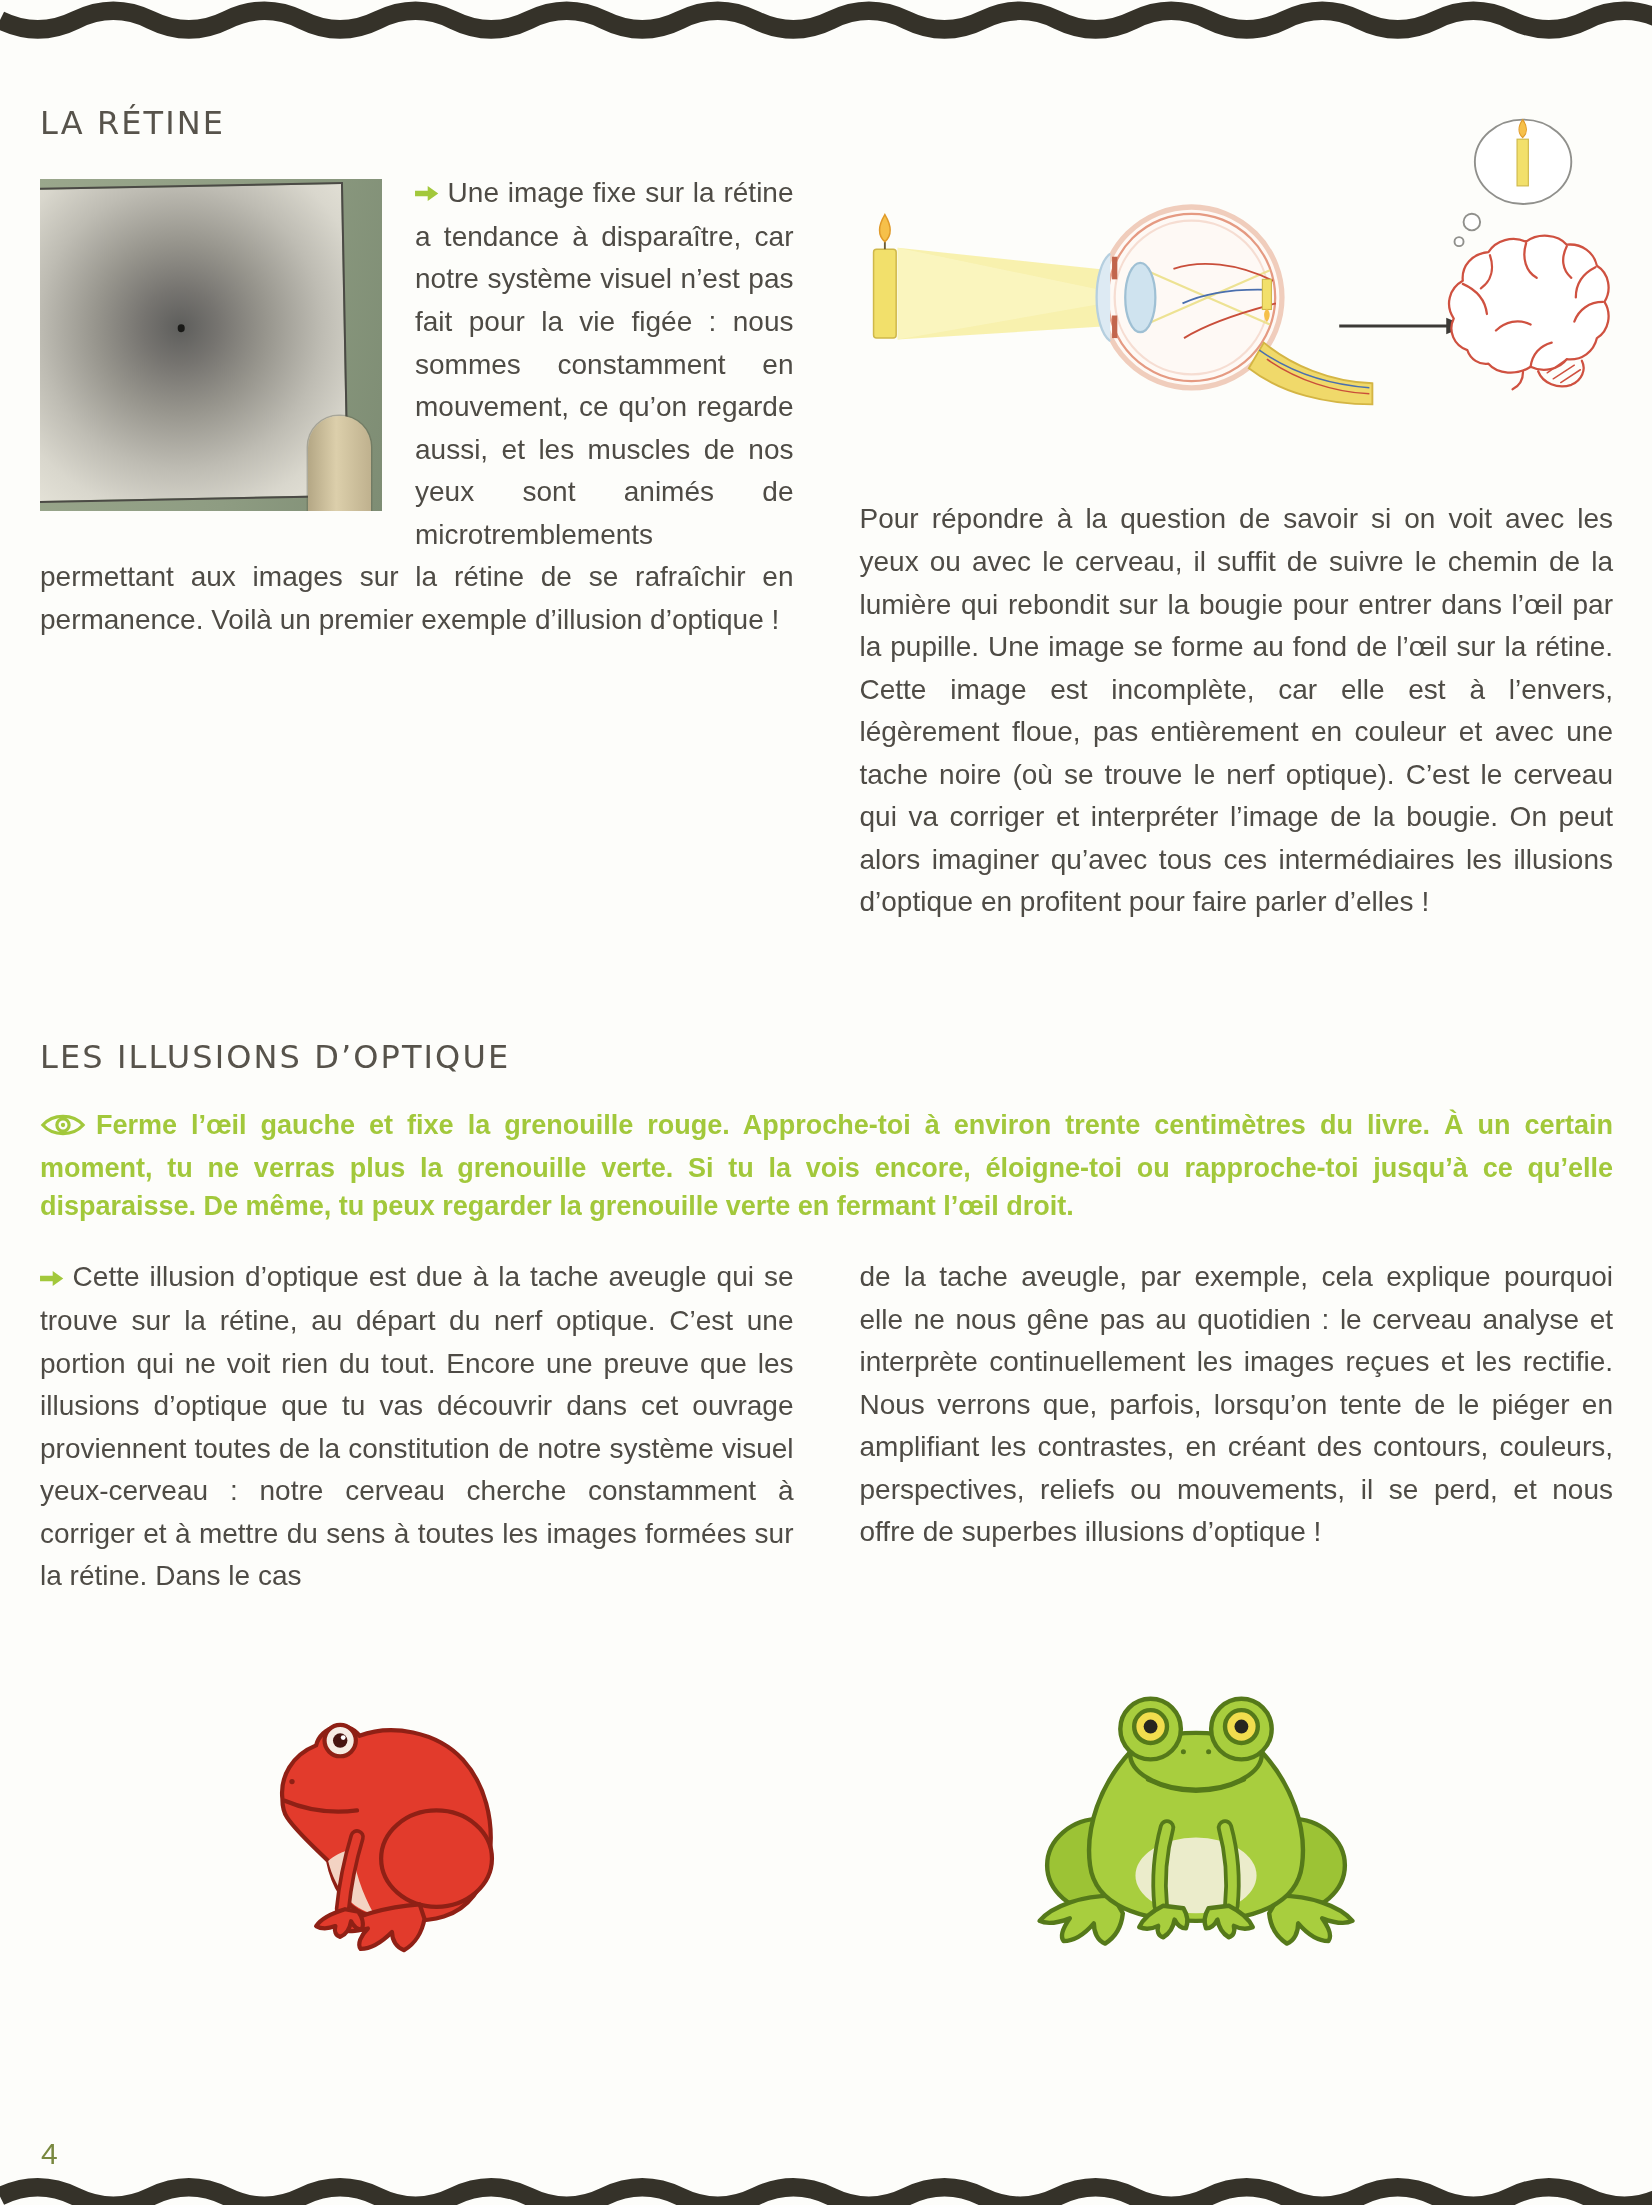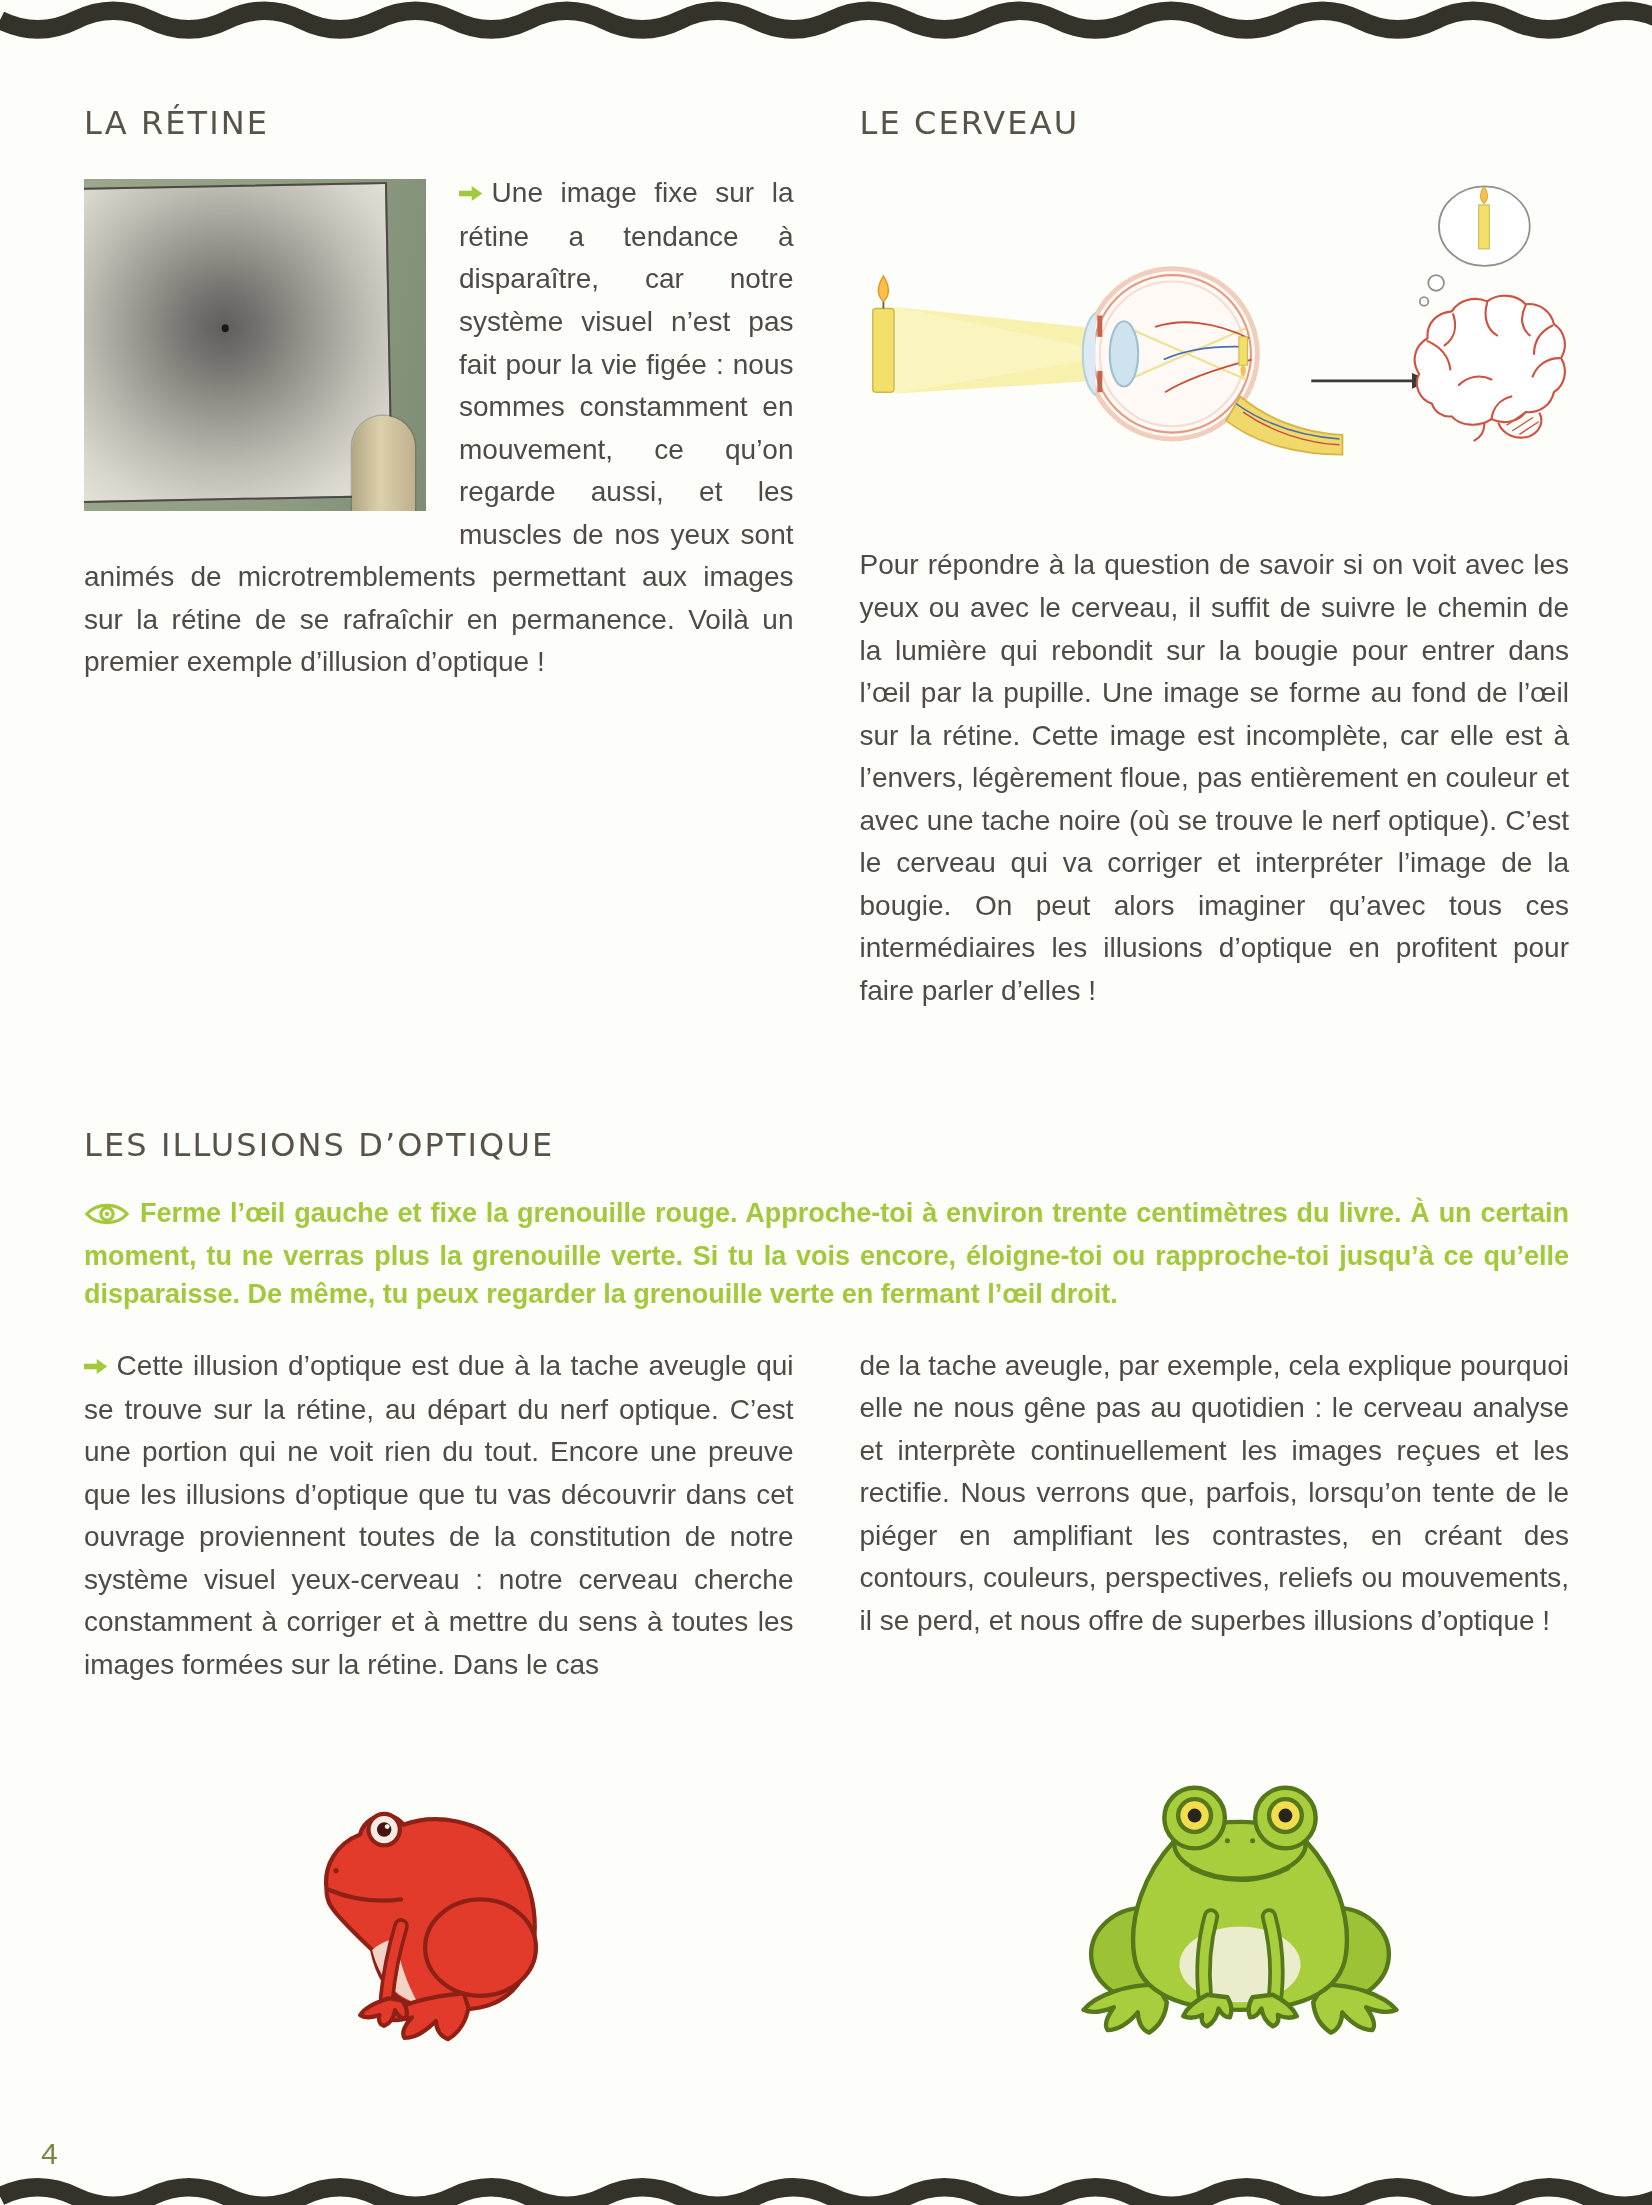--- a/index.html
+++ b/index.html
@@ -4,21 +4,21 @@
 <style>
   *{box-sizing:border-box;}
   html,body{margin:0;padding:0;}
   body{
     width:1653px;height:2205px;position:relative;overflow:hidden;
     background:#fdfdfa;color:#4e4b45;
     font-family:"Liberation Sans",sans-serif;
   }
   .scallop-top{display:block;}
   .scallop-bottom{position:absolute;bottom:0;left:0;display:block;}
-  .page-inner{padding:61px 84px 0;}
+  .page-inner{padding:61px 40px 0;}
   h2.sketch{
     font-family:"DejaVu Sans",sans-serif;
     font-size:32px;font-weight:500;letter-spacing:2.1px;
     color:#57534b;margin:0 0 30px 0;
   }
   .instruction{
     color:#a2c83b;font-weight:bold;font-size:27px;line-height:1.42;
     margin:0 0 31px 0;text-align:justify;
   }
   .body-text{
@@ -81,21 +81,20 @@
           <span class="arrow-ico">
             <svg width="24" height="19" viewBox="0 0 34 27">
                 <path d="M0 9.5 H18 V3 L33 13.5 L18 24 V17.5 H0 Z" fill="#a2c83b"></path>
               </svg>
           </span><span>Une image fixe sur la rétine a tendance à disparaître, car notre système visuel n’est pas fait pour la vie figée : nous sommes constamment en mouvement, ce qu’on regarde aussi, et les muscles de nos yeux sont animés de microtremblements permettant aux images sur la rétine de se rafraîchir en permanence. Voilà un premier exemple d’illusion d’optique !</span>
         </p>
       </div>
     </div>
 
     <div class="col">
-      <h2 class="sketch">LE CERVEAU</h2>
 
       <div class="diagram-wrap">
         <svg width="100%" viewBox="0 0 1000 500">
 
           <polygon points="50,196 332,226 332,300 50,318" fill="#f7efa0" opacity="0.85"></polygon>
           <polygon points="50,196 368,262 50,318" fill="#fbf6c4" opacity="0.7"></polygon>
 
           <rect x="18" y="198" width="30" height="118" rx="4" fill="#f2e06b" stroke="#cfb84a" stroke-width="2"></rect>
           <line x1="33" y1="198" x2="33" y2="188" stroke="#6b5b38" stroke-width="2.5"></line>
           <path d="M33 152 C42 167 42 180 33 188 C24 180 24 167 33 152 Z" fill="#f6c04a" stroke="#e09a28" stroke-width="2"></path>

